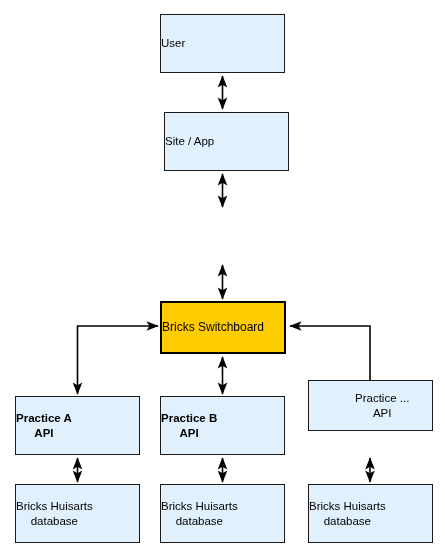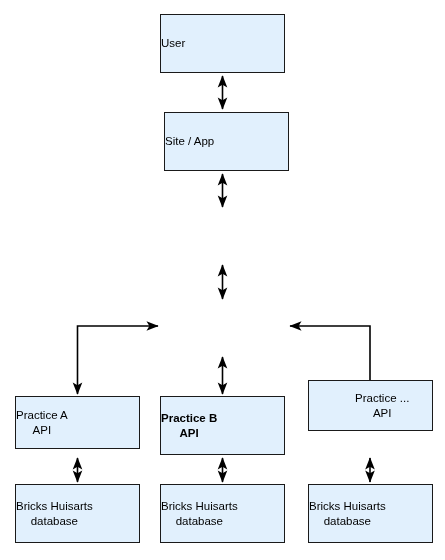--- a/index.html
+++ b/index.html
@@ -93,22 +93,25 @@
 
   <div class="node node-blue" style="left:160px; top:14px; width:125px; height:59px;">
     <span>User</span>
   </div>
 
   <div class="node node-blue" style="left:164px; top:112px; width:125px; height:59px;">
     <span>Site / App</span>
   </div>
 
 
+  <div class="node node-yellow" style="left:160px; top:301px; width:126px; height:53px;">
+    <span>Bricks Switchboard</span>
+  </div>
 
-  <div class="node node-blue" style="left:15px; top:396px; width:125px; height:53px;">
+  <div class="node node-blue" style="left:15px; top:396px; width:125px; height:59px;font-weight:bold;">
     <span>Practice A
 API</span>
   </div>
 
   <div class="node node-blue" style="left:160px; top:396px; width:125px; height:59px;font-weight:bold;">
     <span>Practice B
 API</span>
   </div>
 
   <div class="node node-blue" style="left:308px; top:380px; width:125px; height:51px;padding-left:46px;">

